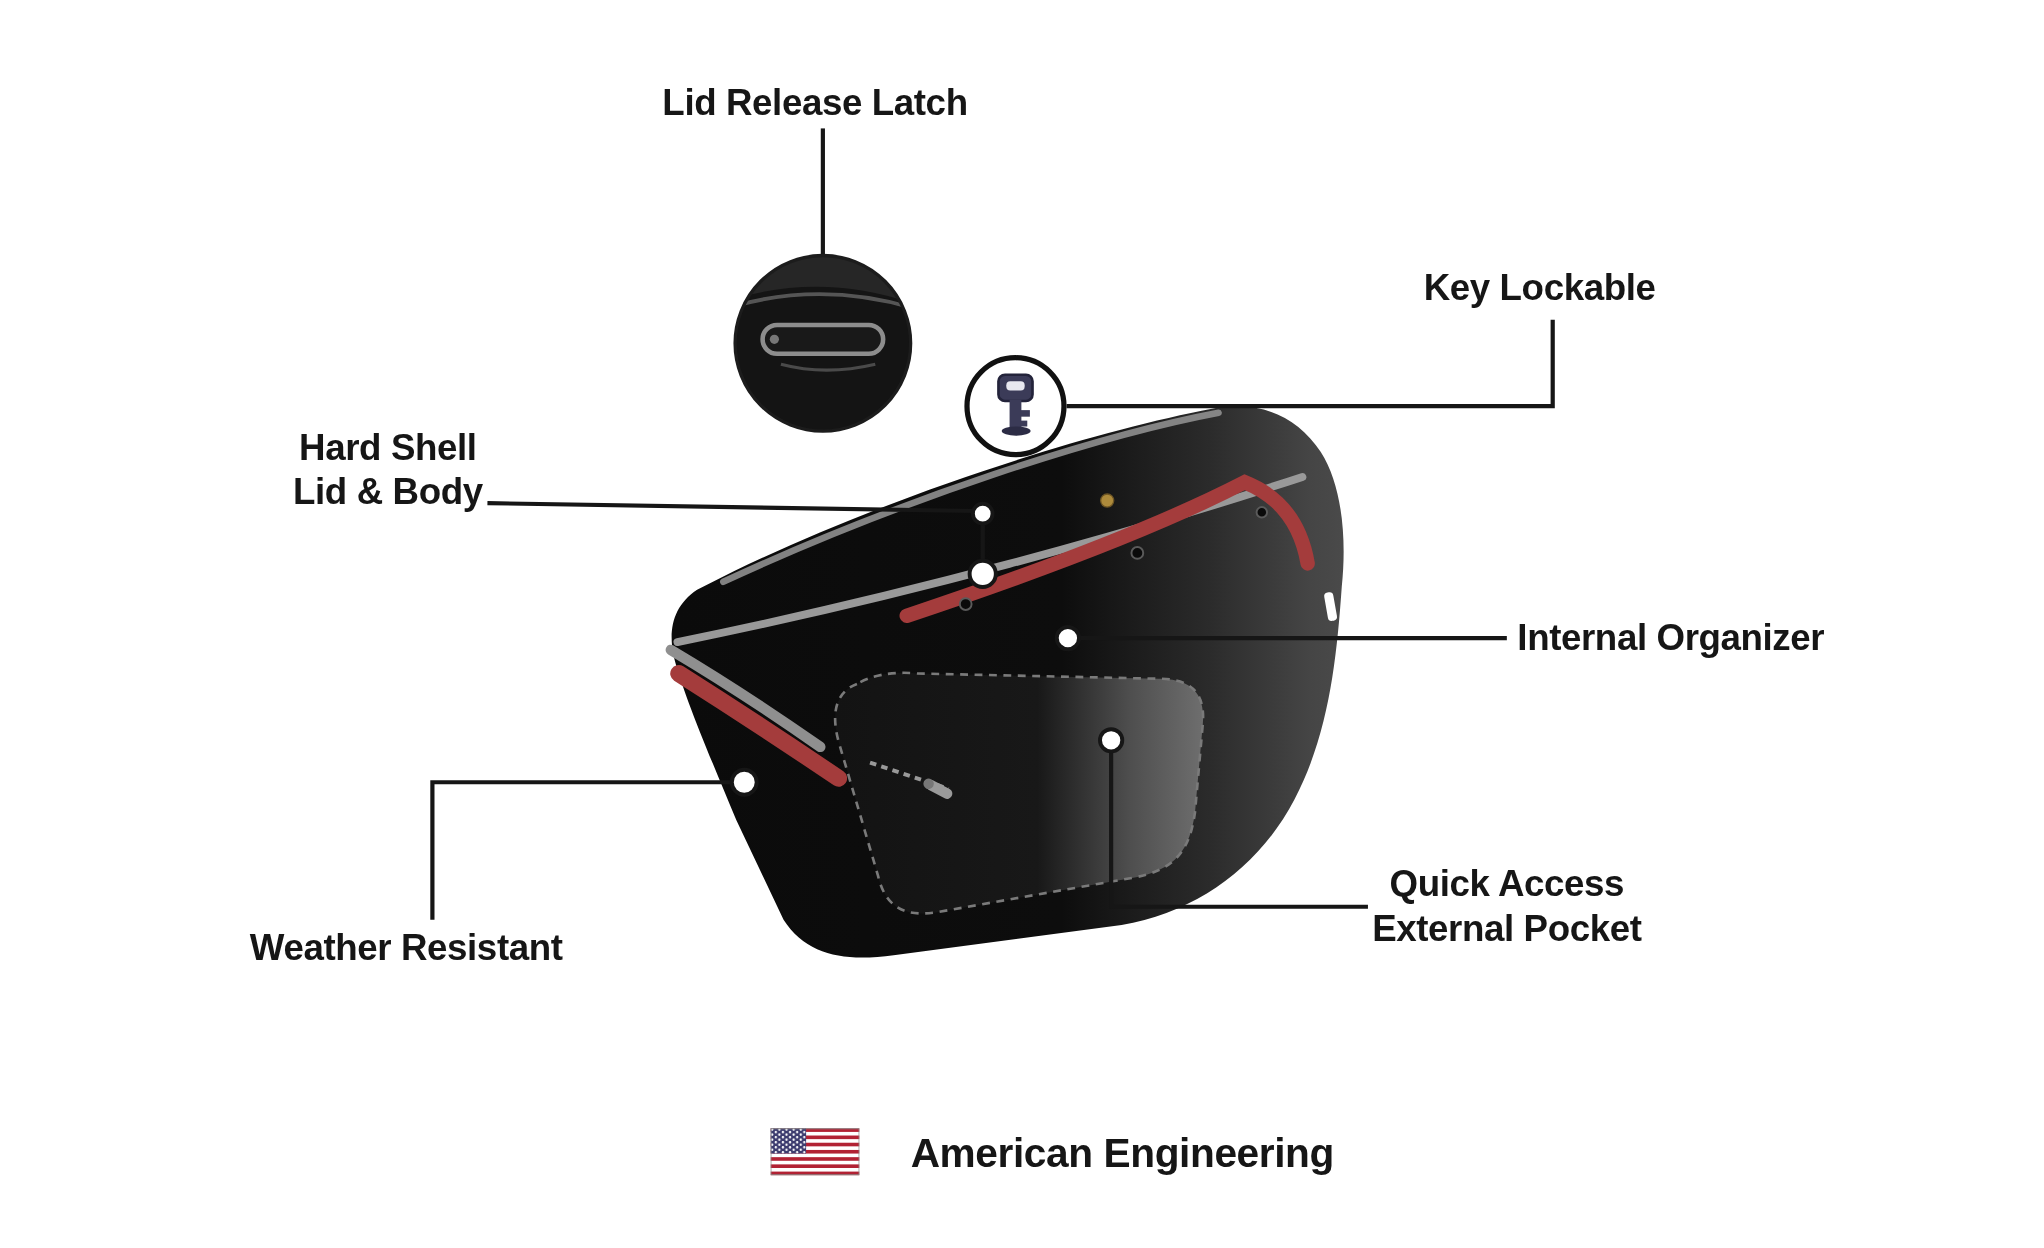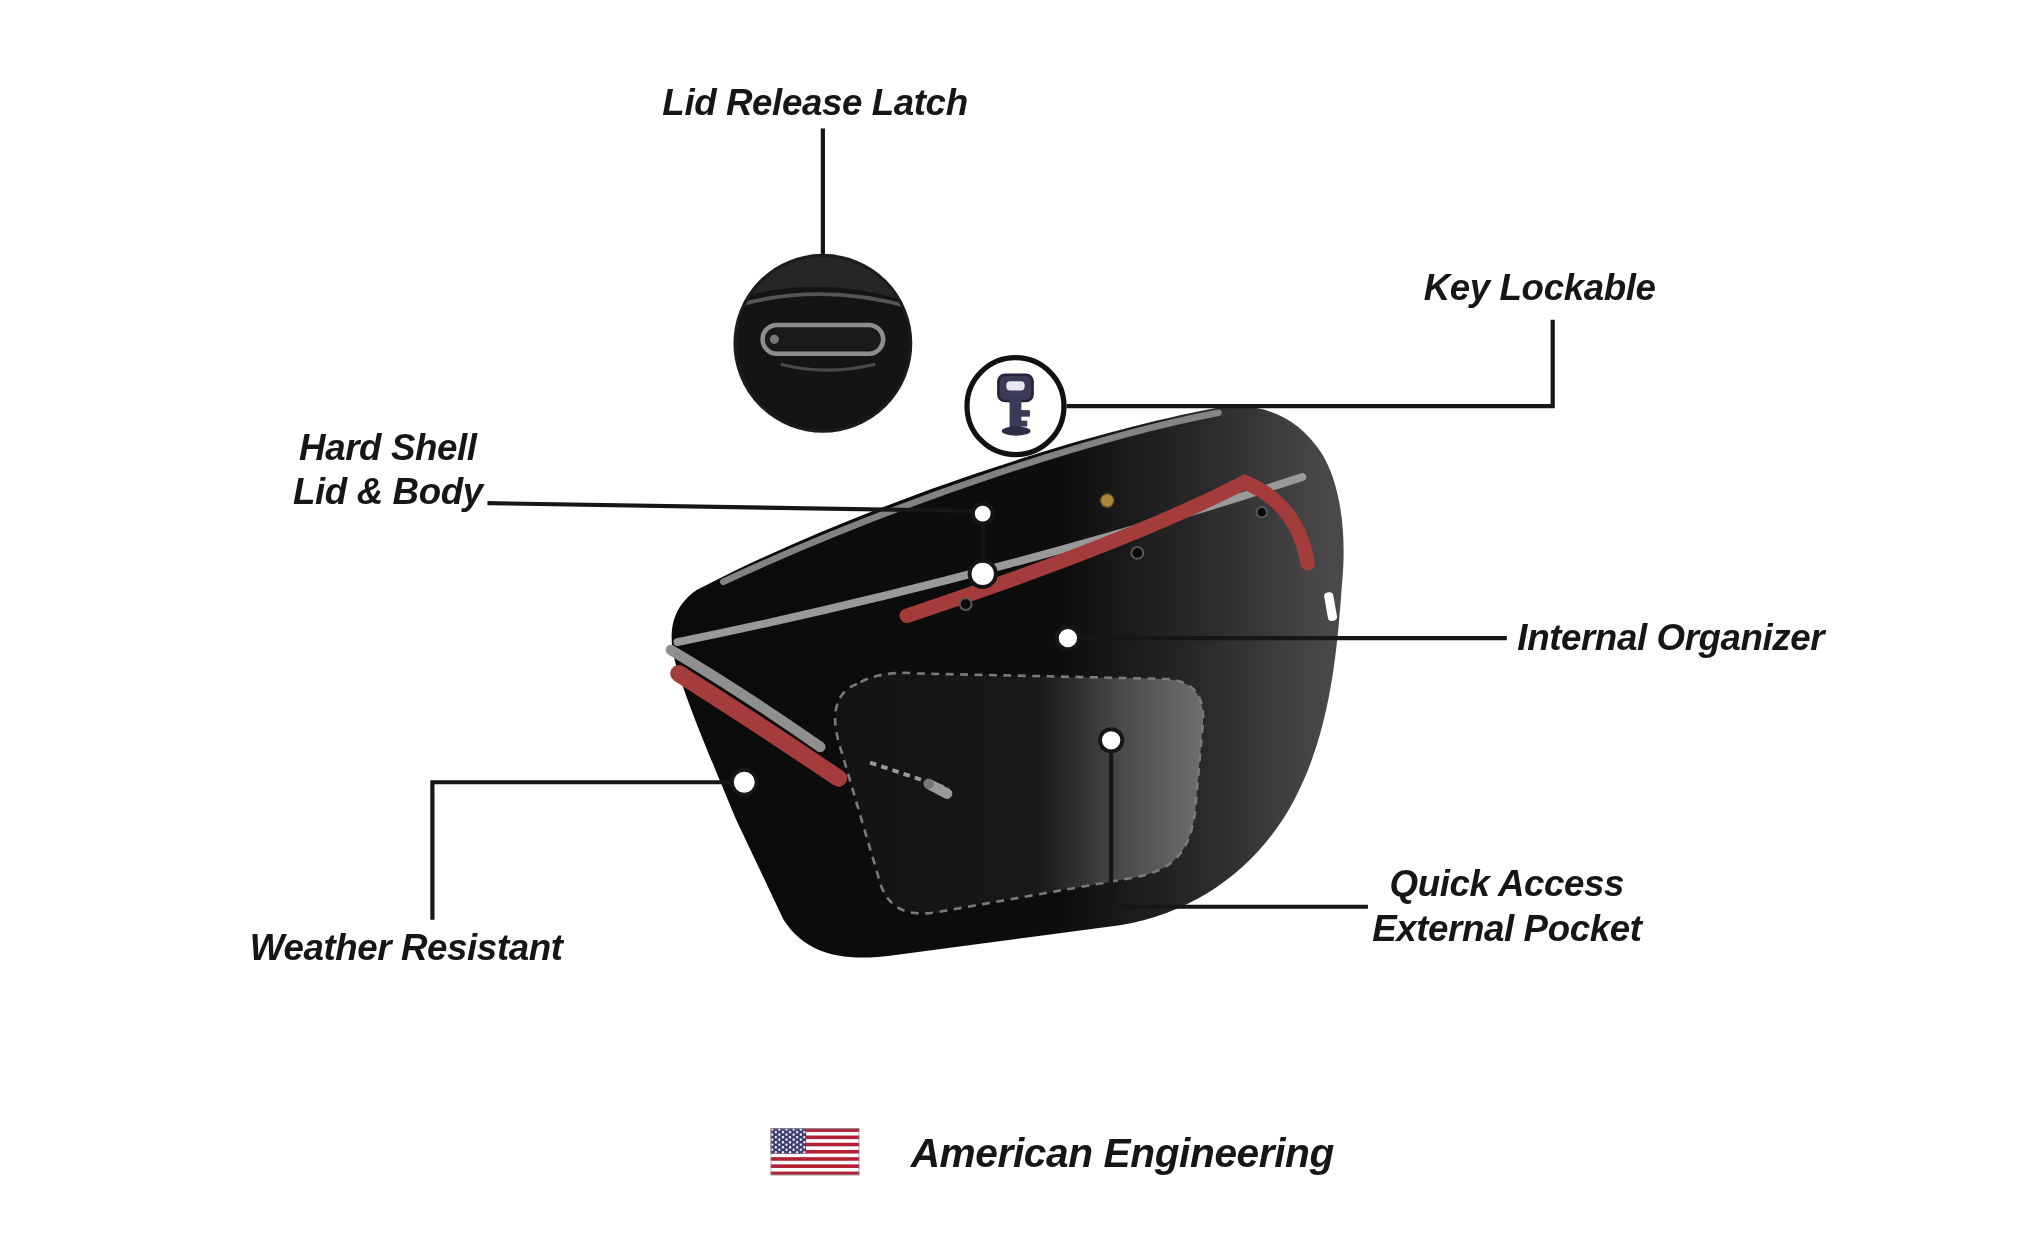--- a/index.html
+++ b/index.html
@@ -2,21 +2,20 @@
 <html><head>
 <meta charset="utf-8">
 <style>
   html,body{margin:0;padding:0;background:#ffffff;}
   .canvas{
     position:relative;
     width:2044px;height:1248px;
     background:#ffffff;
     overflow:hidden;
     font-family:"Liberation Sans",sans-serif;
-    font-style:italic;
   }
   
   .stage{
     position:absolute;left:0;top:0;
     width:1560px;height:952px;
     transform:scale(1.3103);
     transform-origin:0 0;
   }
   .art{position:absolute;left:0;top:0;width:1560px;height:951px;display:block;}
   .label{

